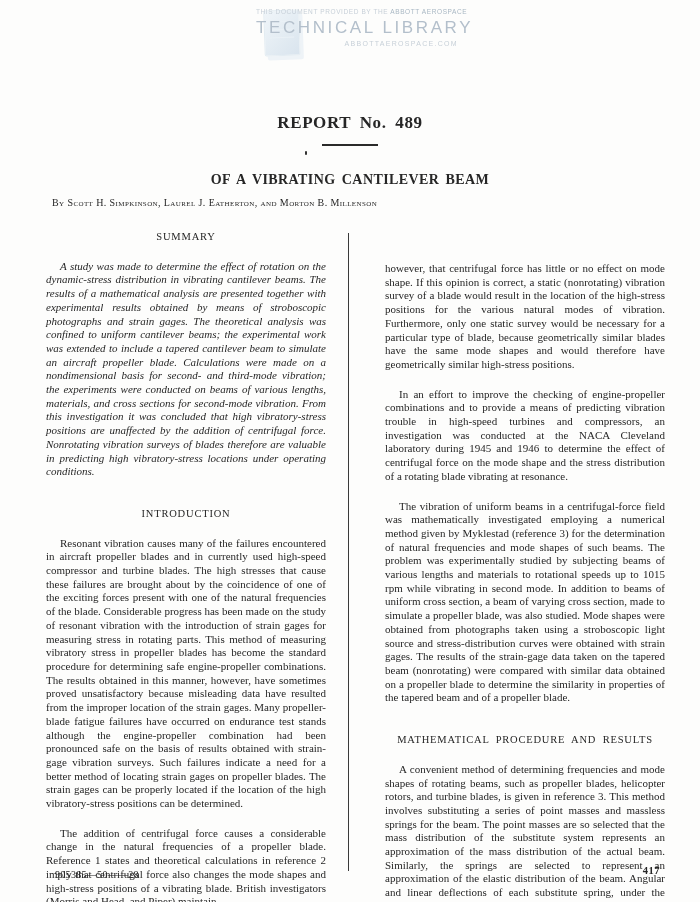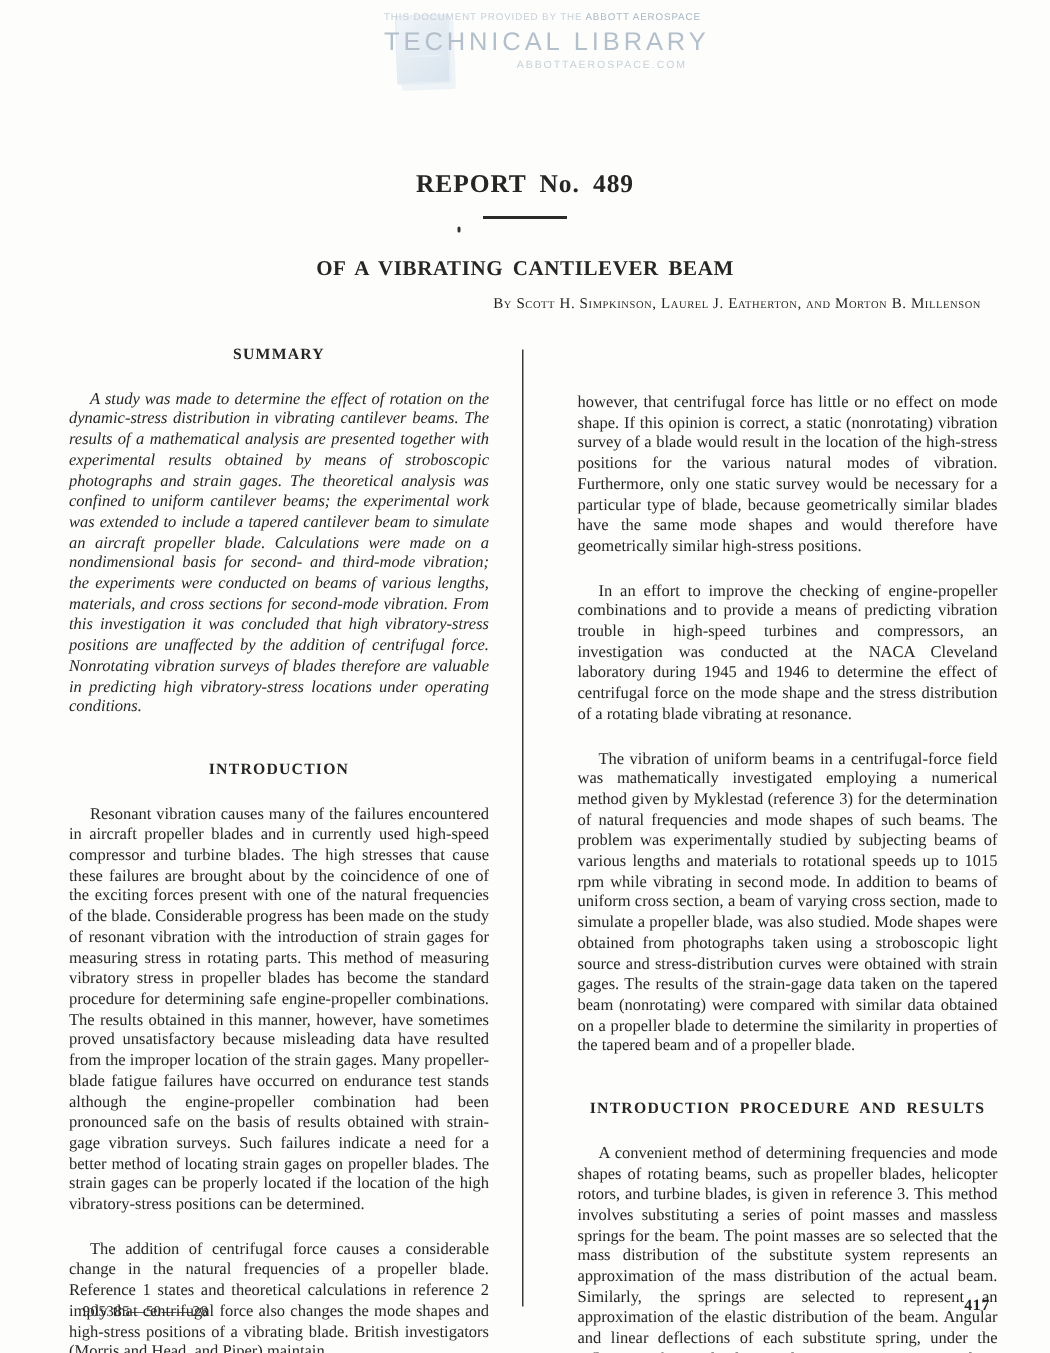--- a/index.html
+++ b/index.html
@@ -25,28 +25,28 @@
   .wm-line1 .brand{color:#a8b7c3;}
   .wm-line2{font-size:17px;letter-spacing:2.6px;color:#b3bfcb;margin-top:3px;white-space:nowrap;font-weight:400;}
   .wm-line3{font-size:7px;letter-spacing:1.3px;color:#c7d0d8;margin-top:2px;text-align:right;padding-right:8px;white-space:nowrap;}
   
   .report-no{position:absolute;top:113px;left:0;width:700px;text-align:center;
     font-size:17px;font-weight:bold;letter-spacing:.6px;word-spacing:4px;}
   .title-rule{position:absolute;top:144px;left:322px;width:56px;height:2px;background:#2a2a2a;}
   .main-title{position:absolute;top:153px;left:60px;width:580px;text-align:center;
     font-size:14px;font-weight:bold;letter-spacing:.4px;word-spacing:2.5px;line-height:17.5px;}
   .ink-dot{position:absolute;top:151px;left:305px;width:2px;height:4px;background:#333;border-radius:1px;}
-  .byline{position:absolute;top:197px;left:74px;width:580px;text-align:right;
+  .byline{position:absolute;top:197px;left:52px;width:580px;text-align:left;
     font-size:10px;font-variant:small-caps;letter-spacing:.4px;}
   
   .col{position:absolute;width:312px;font-size:11px;line-height:13.7px;text-align:justify;}
   .col-left{left:30px;top:230px;}
   .col-right{left:369px;top:246px;}
   .col-divider{position:absolute;left:348px;top:233px;width:1px;height:638px;background:#3a3a3a;}
-  .sec-head{text-align:center;font-weight:bold;font-size:10.5px;letter-spacing:.8px;word-spacing:3px;
+  .sec-head{text-align:center;font-weight:normal;font-size:10.5px;letter-spacing:.8px;word-spacing:3px;
     margin:0 0 8px 0;}
   .sec-head.mid{margin:28px 0 9px 0;}
   .col p{margin:16px;text-indent:14px;}
   .col p.noindent{text-indent:0;}
   .italic{font-style:italic;}
   
   .print-code{position:absolute;left:55px;top:869px;font-size:10px;letter-spacing:.3px;}
   .page-num{position:absolute;left:600px;top:865px;width:60px;text-align:right;
     font-size:10.5px;font-weight:bold;letter-spacing:.5px;}
 </style>
@@ -82,18 +82,18 @@
   <p class="italic">A study was made to determine the effect of rotation on the dynamic-stress distribution in vibrating cantilever beams. The results of a mathematical analysis are presented together with experimental results obtained by means of stroboscopic photographs and strain gages. The theoretical analysis was confined to uniform cantilever beams; the experimental work was extended to include a tapered cantilever beam to simulate an aircraft propeller blade. Calculations were made on a nondimensional basis for second- and third-mode vibration; the experiments were conducted on beams of various lengths, materials, and cross sections for second-mode vibration. From this investigation it was concluded that high vibratory-stress positions are unaffected by the addition of centrifugal force. Nonrotating vibration surveys of blades therefore are valuable in predicting high vibratory-stress locations under operating conditions.</p>
   <h2 class="sec-head mid">INTRODUCTION</h2>
   <p>Resonant vibration causes many of the failures encountered in aircraft propeller blades and in currently used high-speed compressor and turbine blades. The high stresses that cause these failures are brought about by the coincidence of one of the exciting forces present with one of the natural frequencies of the blade. Considerable progress has been made on the study of resonant vibration with the introduction of strain gages for measuring stress in rotating parts. This method of measuring vibratory stress in propeller blades has become the standard procedure for determining safe engine-propeller combinations. The results obtained in this manner, however, have sometimes proved unsatisfactory because misleading data have resulted from the improper location of the strain gages. Many propeller-blade fatigue failures have occurred on endurance test stands although the engine-propeller combination had been pronounced safe on the basis of results obtained with strain-gage vibration surveys. Such failures indicate a need for a better method of locating strain gages on propeller blades. The strain gages can be properly located if the location of the high vibratory-stress positions can be determined.</p>
   <p>The addition of centrifugal force causes a considerable change in the natural frequencies of a propeller blade. Reference 1 states and theoretical calculations in reference 2 imply that centrifugal force also changes the mode shapes and high-stress positions of a vibrating blade. British investigators (Morris and Head, and Piper) maintain,</p>
 </div>
 
 <div class="col col-right">
   <p class="noindent">however, that centrifugal force has little or no effect on mode shape. If this opinion is correct, a static (nonrotating) vibration survey of a blade would result in the location of the high-stress positions for the various natural modes of vibration. Furthermore, only one static survey would be necessary for a particular type of blade, because geometrically similar blades have the same mode shapes and would therefore have geometrically similar high-stress positions.</p>
   <p>In an effort to improve the checking of engine-propeller combinations and to provide a means of predicting vibration trouble in high-speed turbines and compressors, an investigation was conducted at the NACA Cleveland laboratory during 1945 and 1946 to determine the effect of centrifugal force on the mode shape and the stress distribution of a rotating blade vibrating at resonance.</p>
   <p>The vibration of uniform beams in a centrifugal-force field was mathematically investigated employing a numerical method given by Myklestad (reference 3) for the determination of natural frequencies and mode shapes of such beams. The problem was experimentally studied by subjecting beams of various lengths and materials to rotational speeds up to 1015 rpm while vibrating in second mode. In addition to beams of uniform cross section, a beam of varying cross section, made to simulate a propeller blade, was also studied. Mode shapes were obtained from photographs taken using a stroboscopic light source and stress-distribution curves were obtained with strain gages. The results of the strain-gage data taken on the tapered beam (nonrotating) were compared with similar data obtained on a propeller blade to determine the similarity in properties of the tapered beam and of a propeller blade.</p>
-  <h2 class="sec-head mid">INTRODUCTION PROCEDURE AND RESULTS</h2>
+  <h2 class="sec-head mid">MATHEMATICAL PROCEDURE AND RESULTS</h2>
   <p>A convenient method of determining frequencies and mode shapes of rotating beams, such as propeller blades, helicopter rotors, and turbine blades, is given in reference 3. This method involves substituting a series of point masses and massless springs for the beam. The point masses are so selected that the mass distribution of the substitute system represents an approximation of the mass distribution of the actual beam. Similarly, the springs are selected to represent an approximation of the elastic distribution of the beam. Angular and linear deflections of each substitute spring, under the influence of unit loading and unit moment, are used as influence coefficients in the calculation. The</p>
 </div>
 
 <div class="print-code">905385—50——28</div>
 <div class="page-num">417</div>
 
 </body></html>

